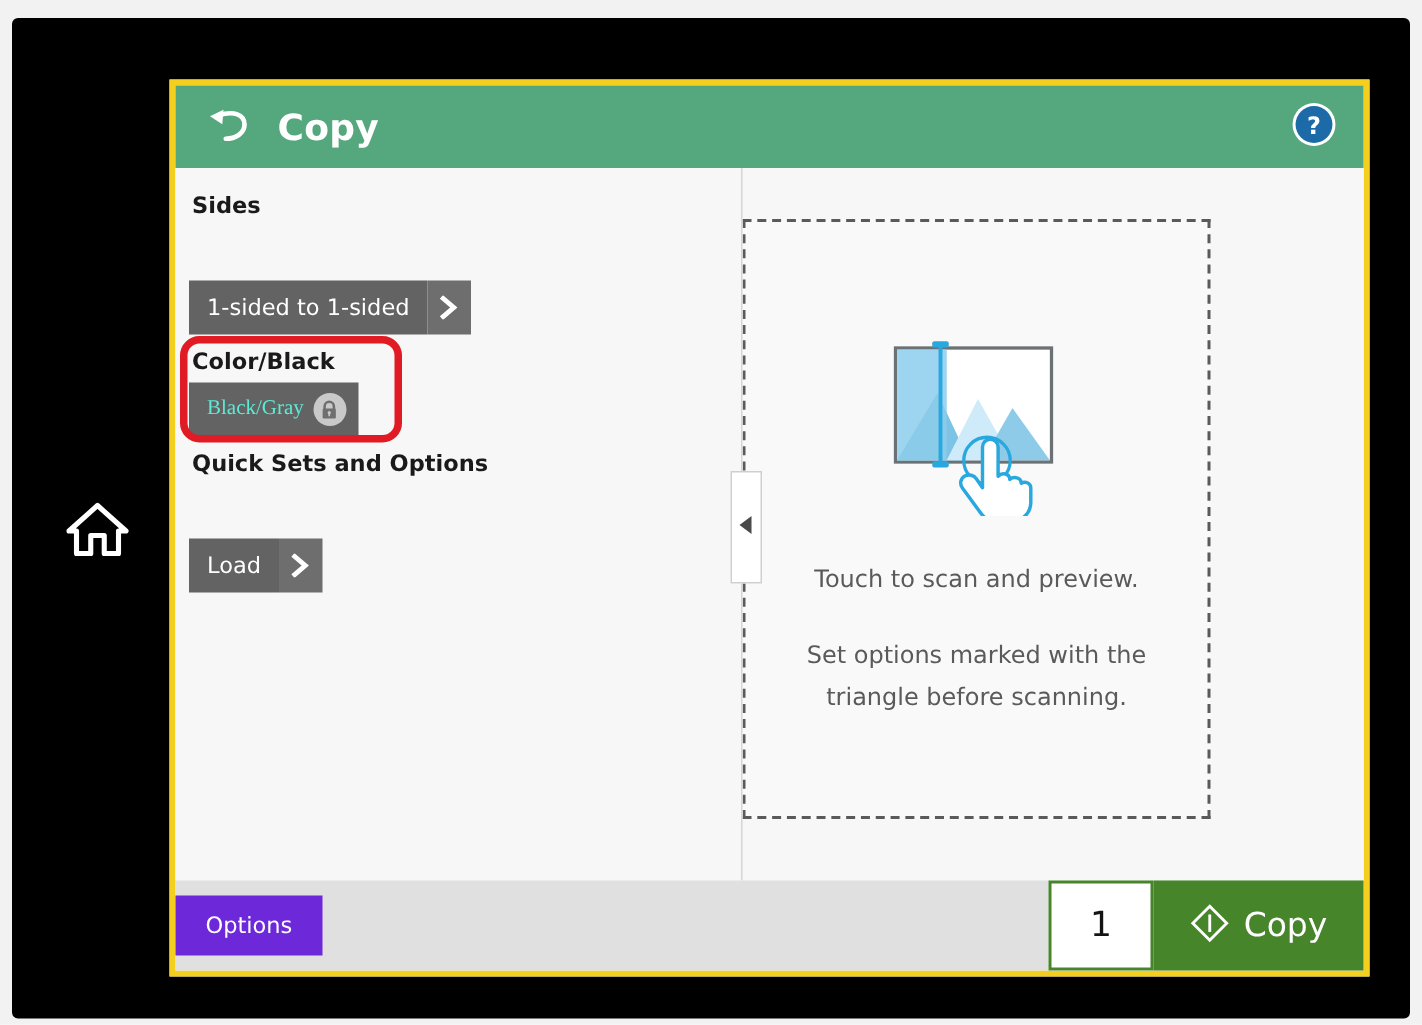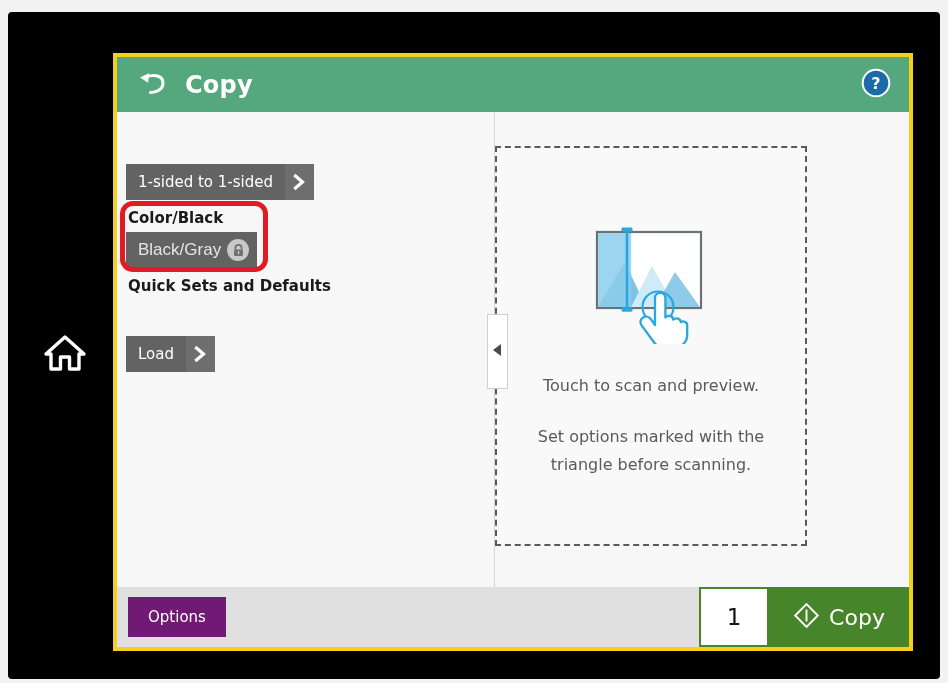--- a/index.html
+++ b/index.html
@@ -162,24 +162,24 @@
   .lock-btn {
     display: inline-flex;
     align-items: center;
     height: 36px;
     background: #636363;
     padding: 0 8px 0 12px;
     cursor: pointer;
     user-select: none;
   }
   .lock-btn .val {
-    color: #e5e5e5;
-    font-size: 17px;
+    color: #5eead4;
+    font-size: 14px;
     white-space: nowrap;
-    font-family: Liberation Sans, sans-serif;
+    font-family: Liberation Serif, serif;
   }
   .lock-btn .lock-badge {
     margin-left: 6px;
     width: 22px;
     height: 22px;
     border-radius: 50%;
     background: #c9c9c9;
     display: flex;
     align-items: center;
     justify-content: center;
@@ -244,23 +244,22 @@
   
   #footer {
     height: 60px;
     flex: 0 0 auto;
     background: #e0e0e0;
     display: flex;
     align-items: center;
     position: relative;
   }
   #options-btn {
-    margin-left: 11px;
     height: 40px;
-    background: #701a75;
+    background: #6d28d9;
     color: #ffffff;
     font-size: 15px;
     display: flex;
     align-items: center;
     padding: 0 20px;
     cursor: pointer;
     user-select: none;
     font-family: "DejaVu Sans", sans-serif;
   }
   #footer-right {
@@ -332,20 +331,21 @@
           </svg>
         </span>
       </div>
     </div>
 
     <div id="body-area">
 
       <div id="settings-pane">
 
         <div class="setting-group">
+          <div class="setting-label">Sides</div>
           <div class="split-btn">
             <div class="val">1-sided to 1-sided</div>
             <div class="chev">
               <svg width="13" height="16" viewBox="0 0 13 16">
                 <path d="M2.5 2 L9.5 8 L2.5 14" fill="none" stroke="#ffffff" stroke-width="3.2" stroke-linecap="square"></path>
               </svg>
             </div>
           </div>
         </div>
 
@@ -359,21 +359,21 @@
                 <path d="M4.4 6.6 V4.9 a3.1 3.1 0 0 1 6.2 0 V6.6" fill="none" stroke="#6f6f6f" stroke-width="1.7"></path>
                 <rect x="3.1" y="6.4" width="8.8" height="6.6" rx="0.8" fill="#6f6f6f"></rect>
                 <circle cx="7.5" cy="9.1" r="1.05" fill="#c9c9c9"></circle>
                 <rect x="6.95" y="9.1" width="1.1" height="2.4" fill="#c9c9c9"></rect>
               </svg>
             </div>
           </div>
         </div>
 
         <div class="setting-group">
-          <div class="setting-label">Quick Sets and Defaults</div>
+          <div class="setting-label">Quick Sets and Options</div>
           <div class="btn-row">
             <div class="split-btn">
               <div class="val">Load</div>
               <div class="chev">
                 <svg width="13" height="16" viewBox="0 0 13 16">
                   <path d="M2.5 2 L9.5 8 L2.5 14" fill="none" stroke="#ffffff" stroke-width="3.2" stroke-linecap="square"></path>
                 </svg>
               </div>
             </div>
           </div>

